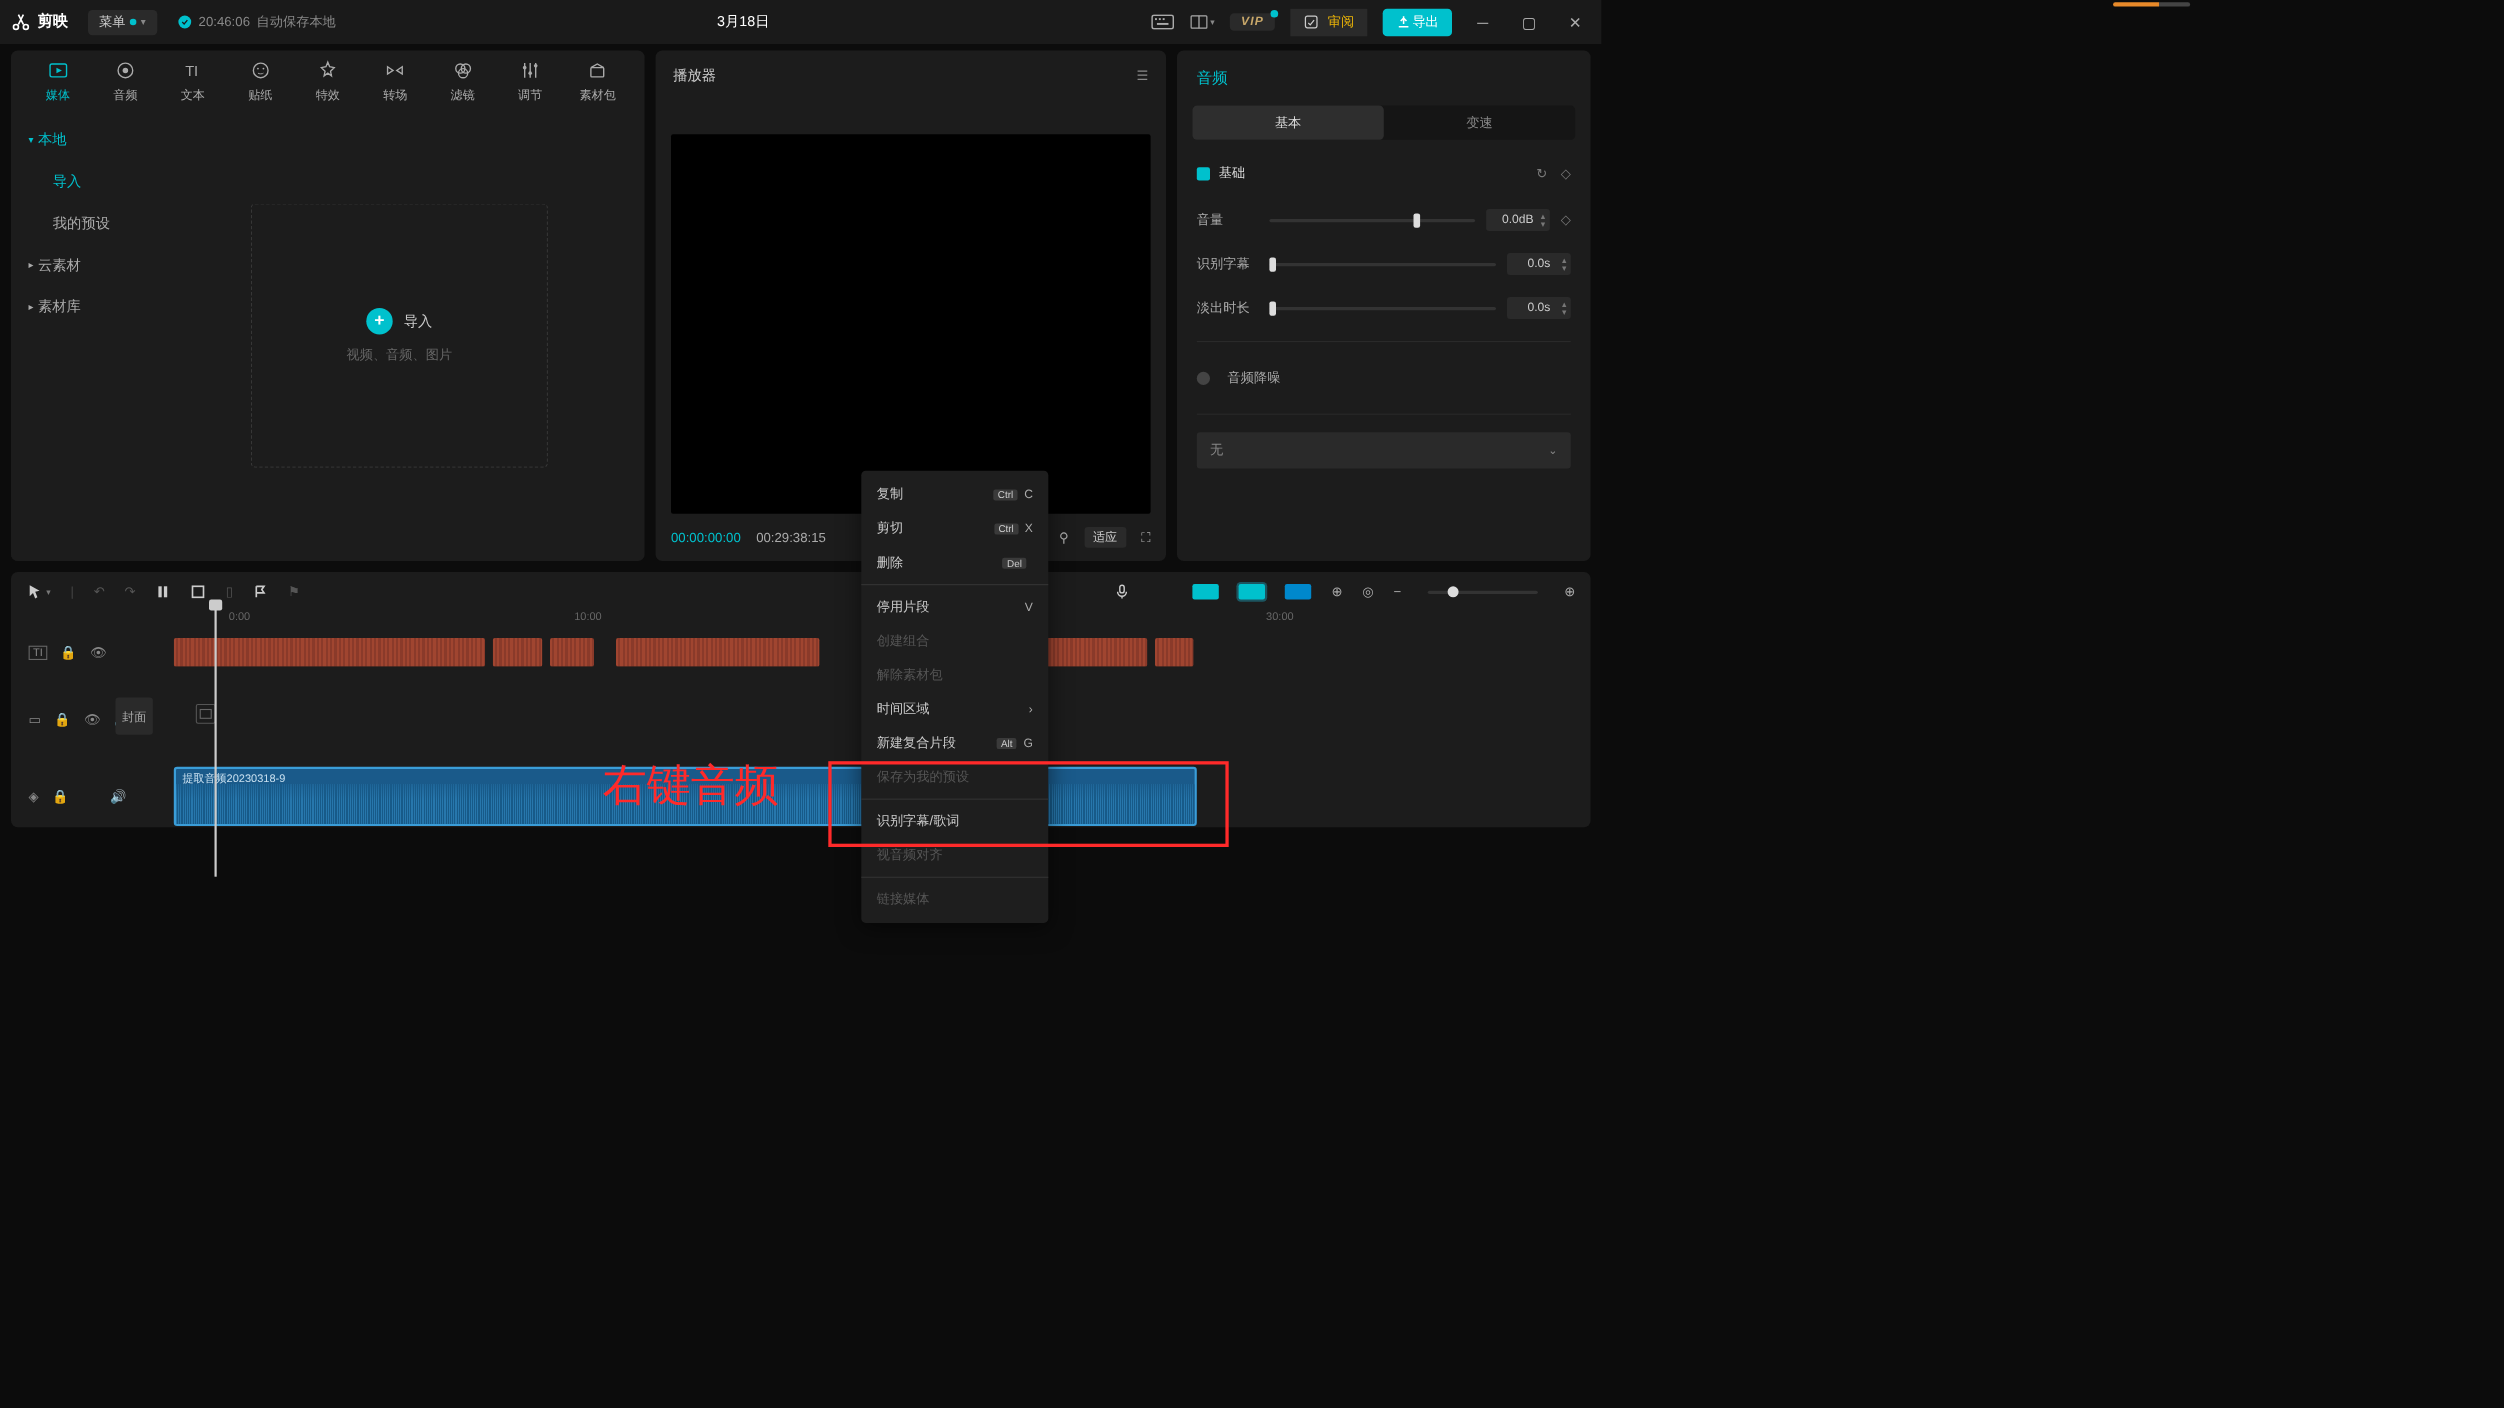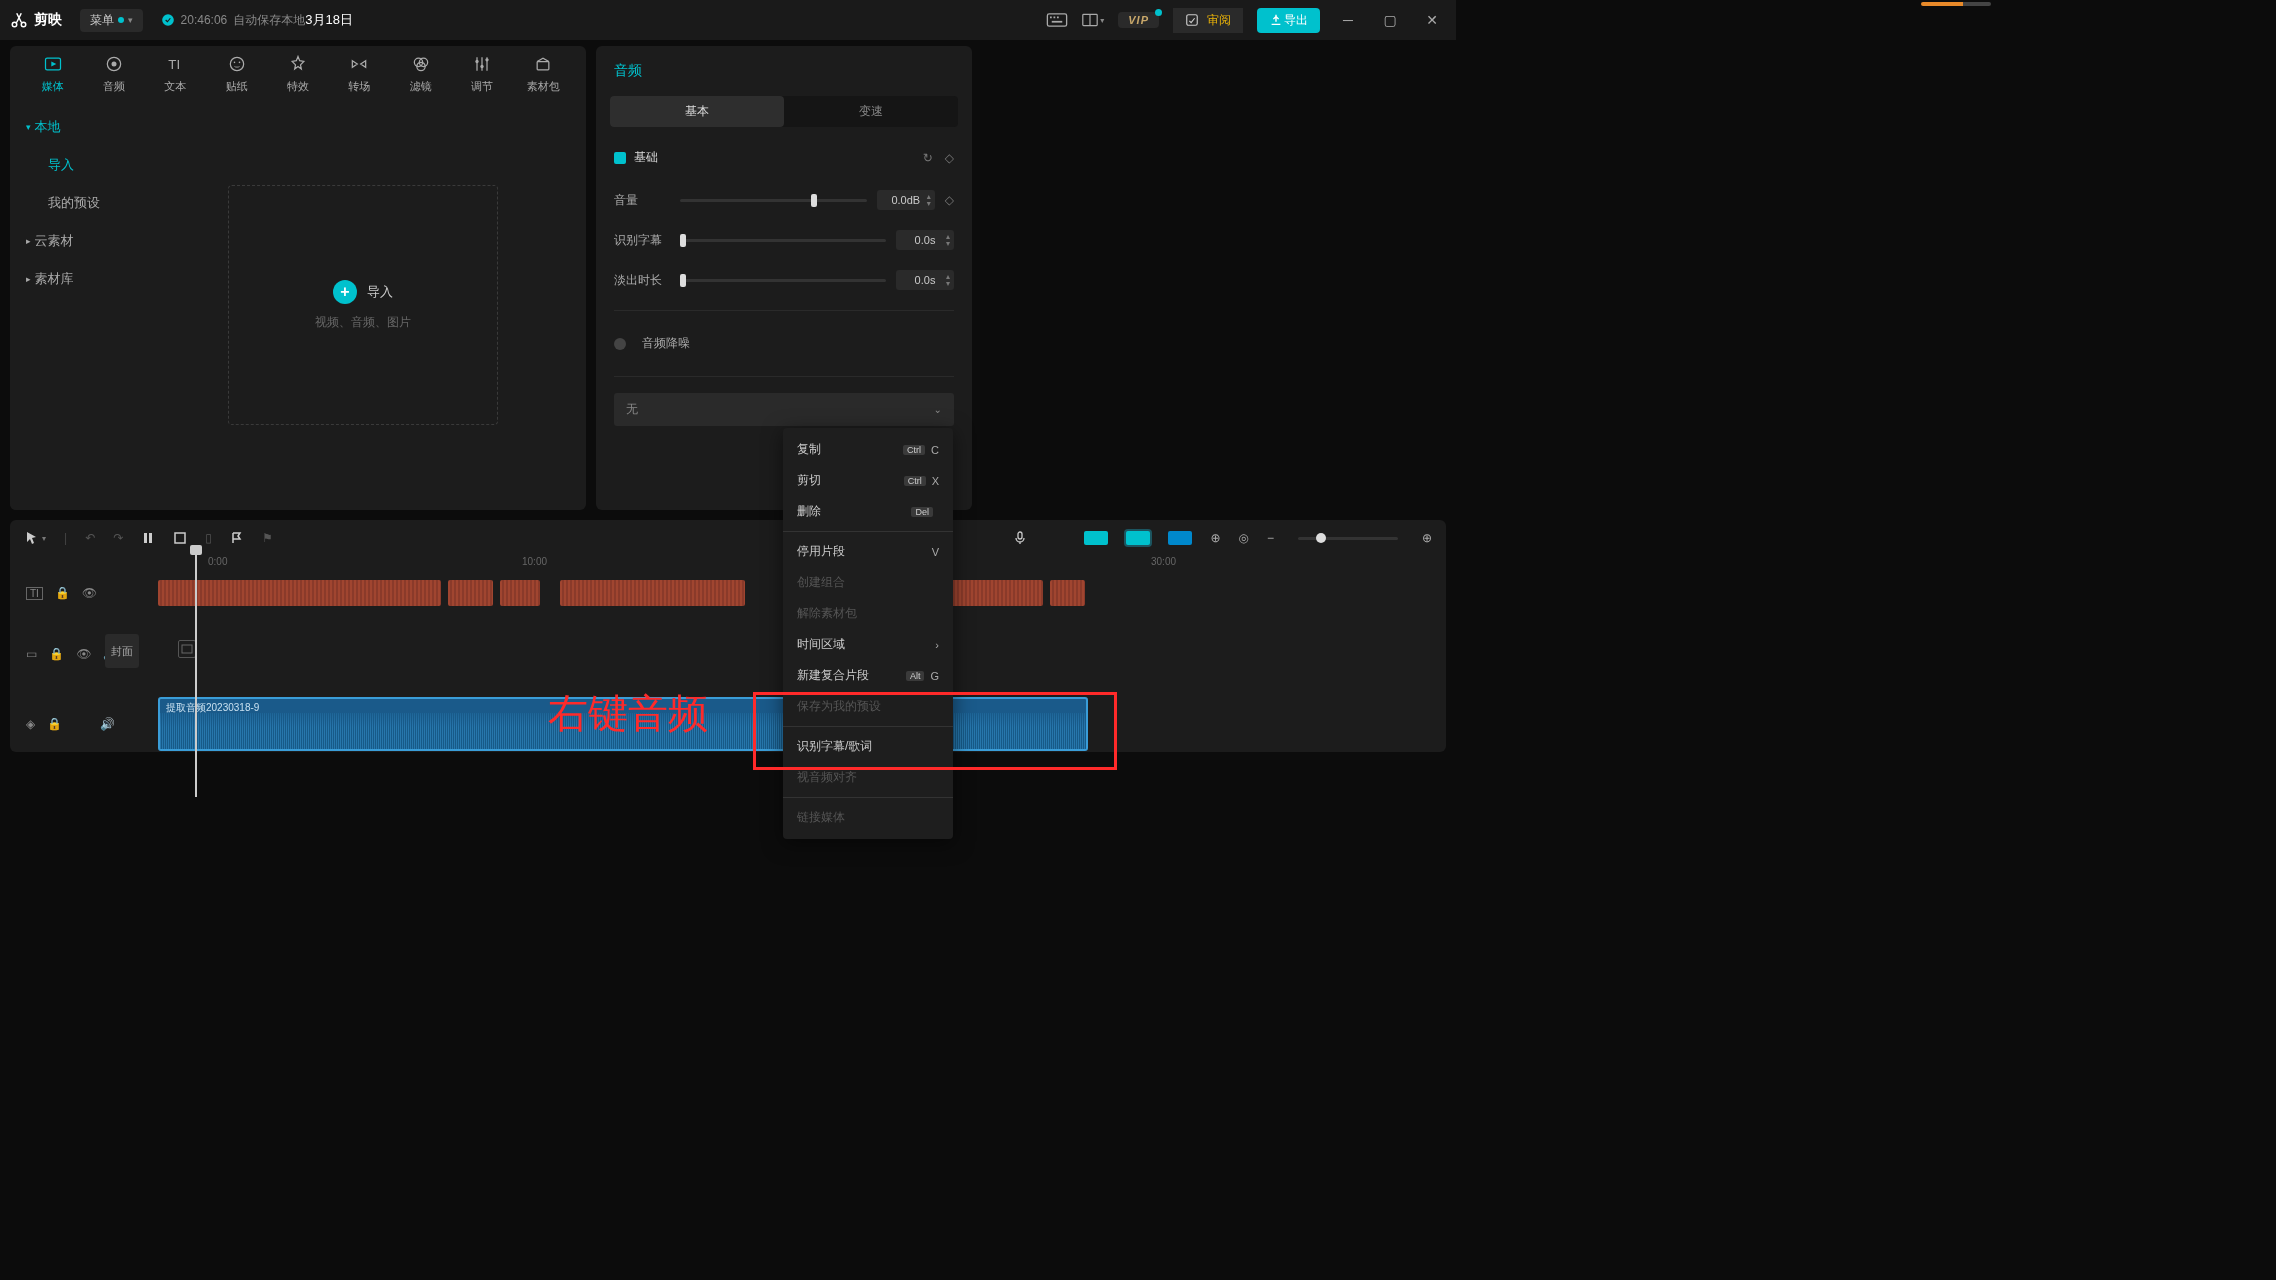--- a/index.html
+++ b/index.html
@@ -6,21 +6,21 @@
 body { background: #0c0c0c; color: #ccc; font-size: 12px; overflow: hidden; width: 1456px; height: 819px; }
 
 
 .titlebar { height: 40px; background: #1a1a1a; display: flex; align-items: center; padding: 0 10px; }
 .logo-wrap { display: flex; align-items: center; gap: 6px; color: #fff; font-weight: bold; font-size: 14px; }
 .logo-wrap svg { width: 18px; height: 18px; }
 .menu-btn { margin-left: 18px; background: #2a2a2a; border-radius: 4px; padding: 3px 10px; font-size: 12px; color: #ccc; display: flex; align-items: center; gap: 4px; }
 .menu-btn .dot { width: 6px; height: 6px; border-radius: 50%; background: #00c1cd; }
 .autosave { margin-left: 18px; color: #888; font-size: 12px; display: flex; align-items: center; gap: 6px; }
 .autosave svg { width: 14px; height: 14px; }
-.project-title { flex: 1; color: #fff; font-size: 13px; }
+.project-title { flex: 1; text-align: center; color: #fff; font-size: 13px; }
 .titlebar-right { display: flex; align-items: center; gap: 14px; }
 .tb-icon { width: 22px; height: 18px; display: flex; align-items: center; justify-content: center; color: #aaa; }
 .vip-badge { background: #2a2a2a; padding: 2px 10px; border-radius: 4px; color: #c9a86a; font-style: italic; font-weight: bold; font-size: 11px; position: relative; letter-spacing: 1px; }
 .vip-badge::after { content: ""; position: absolute; top: -3px; right: -3px; width: 7px; height: 7px; border-radius: 50%; background: #00c1cd; }
 .review-btn { background: #2a2a2a; padding: 4px 12px; border-radius: 0; color: #eab308; display: flex; align-items: center; gap: 8px; font-size: 12px; }
 .export-btn { background: #00c1cd; color: #fff; padding: 4px 12px; border-radius: 4px; display: flex; align-items: center; gap: 1px; font-size: 12px; }
 .progress-bar { position: absolute; top: 2px; right: 285px; width: 70px; height: 4px; background: linear-gradient(90deg, #e88a2a 60%, #444 60%); border-radius: 2px; }
 .win-btn { width: 28px; text-align: center; color: #aaa; font-size: 14px; }
 
 
@@ -257,20 +257,36 @@
           <div class="plus-row">
             <div class="plus-circle">+</div>
             <span style="color:#ccc;font-size:13px;">导入</span>
           </div>
           <div class="import-caption">视频、音频、图片</div>
         </div>
       </div>
     </div>
   </div>
 
+  <div class="panel player-panel">
+    <div class="player-header">
+      <span class="title">播放器</span>
+      <span class="spacer"></span>
+      <span class="ham-btn">☰</span>
+    </div>
+    <div class="player-video"></div>
+    <div class="player-controls">
+      <span class="pc-time">00:00:00:00</span>
+      <span class="pc-dur">00:29:38:15</span>
+      <span class="pc-spacer"></span>
+      <span style="color:#aaa;">⚲</span>
+      <span class="pc-chip">适应</span>
+      <span style="color:#aaa;">⛶</span>
+    </div>
+  </div>
 
   <div class="panel props-panel">
     <div class="props-header">音频</div>
     <div class="seg-tabs">
       <div class="seg-tab active">基本</div>
       <div class="seg-tab">变速</div>
     </div>
     <div class="section-head">
       <span class="chk on"></span>
       <span style="color:#ddd;">基础</span>

